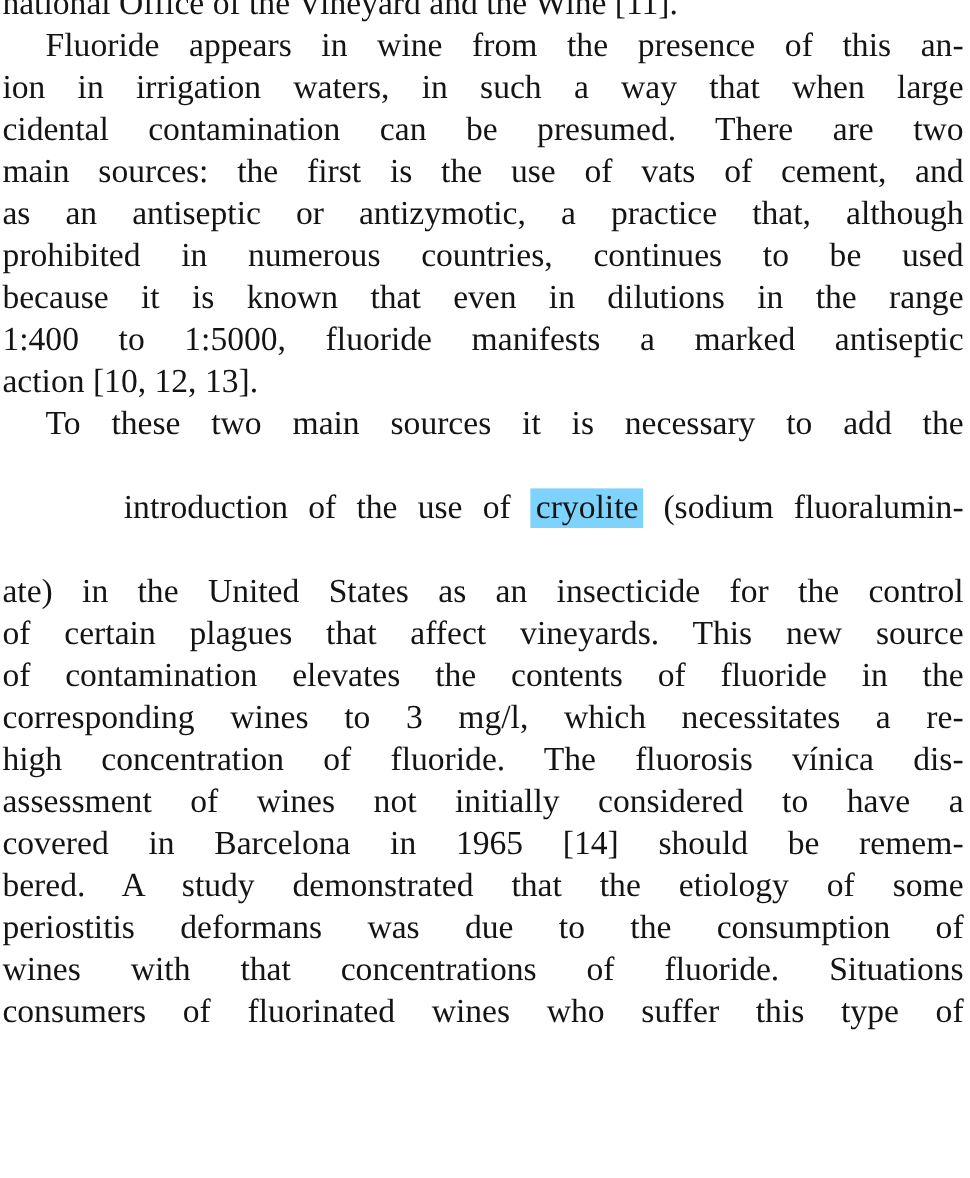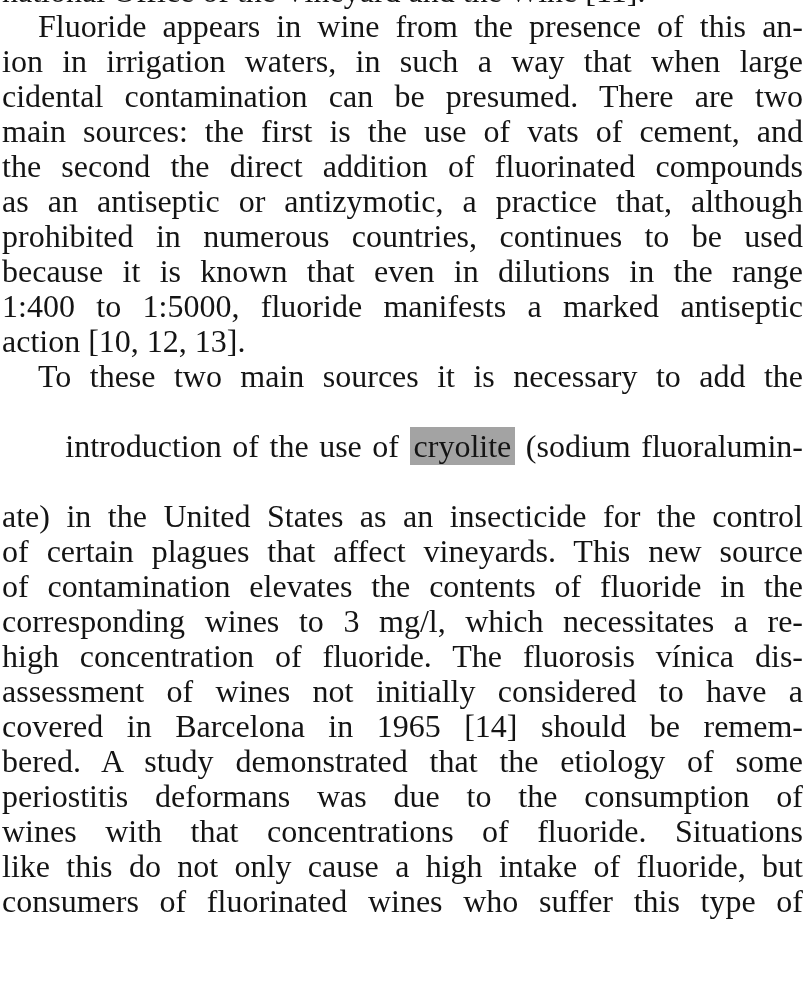--- a/index.html
+++ b/index.html
@@ -7,25 +7,25 @@
     padding: 0;
     background: #ffffff;
   }
   .page {
     position: relative;
     width: 808px;
     height: 982px;
     overflow: hidden;
     background: #ffffff;
     font-family: "Liberation Serif", "DejaVu Serif", serif;
-    font-size: 32px;
+    font-size: 28px;
     line-height: 35px;
     color: #141414;
     box-sizing: border-box;
-    padding: 0 5px 0 2px;
+    padding: 12px 5px 0 2px;
   }
   .tline {
     display: block;
     width: 100%;
     white-space: pre-wrap;
   }
   .jline {
     text-align: justify;
     text-align-last: justify;
   }
@@ -49,41 +49,39 @@
 
 <div class="page" style="color: rgb(20, 20, 20); background: rgb(255, 255, 255);">
 
   <div class="tline lline clipped">national Office of the Vineyard and the Wine [11].</div>
 
   <div>
     <div class="tline jline indent">Fluoride appears in wine from the presence of this an-</div>
     <div class="tline jline">ion in irrigation waters, in such a way that when large</div>
     <div class="tline jline">cidental contamination can be presumed. There are two</div>
     <div class="tline jline">main sources: the first is the use of vats of cement, and</div>
-    <div class="tline jline">the second the direct addition of fluorinated compounds</div>
     <div class="tline jline">as an antiseptic or antizymotic, a practice that, although</div>
     <div class="tline jline">prohibited in numerous countries, continues to be used</div>
     <div class="tline jline">because it is known that even in dilutions in the range</div>
     <div class="tline jline">1:400 to 1:5000, fluoride manifests a marked antiseptic</div>
     <div class="tline lline">action [10, 12, 13].</div>
   </div>
 
   <div>
     <div class="tline jline indent">To these two main sources it is necessary to add the</div>
     <div class="tline jline">
-      <span>introduction of the use of </span><span class="hl" style="background: #a3a3a3;">cryolite</span><span> (sodium fluoralumin-</span>
+      <span>introduction of the use of </span><span class="hl" style="background: #7dd3fc;">cryolite</span><span> (sodium fluoralumin-</span>
     </div>
     <div class="tline jline">ate) in the United States as an insecticide for the control</div>
     <div class="tline jline">of certain plagues that affect vineyards. This new source</div>
     <div class="tline jline">of contamination elevates the contents of fluoride in the</div>
     <div class="tline jline">corresponding wines to 3 mg/l, which necessitates a re-</div>
     <div class="tline jline">high concentration of fluoride. The fluorosis vínica dis-</div>
     <div class="tline jline">assessment of wines not initially considered to have a</div>
     <div class="tline jline">covered in Barcelona in 1965 [14] should be remem-</div>
     <div class="tline jline">bered. A study demonstrated that the etiology of some</div>
     <div class="tline jline">periostitis deformans was due to the consumption of</div>
     <div class="tline jline">wines with that concentrations of fluoride. Situations</div>
-    <div class="tline jline">like this do not only cause a high intake of fluoride, but</div>
     <div class="tline jline">consumers of fluorinated wines who suffer this type of</div>
 
   </div>
 
 </div>
 
 </body></html>

